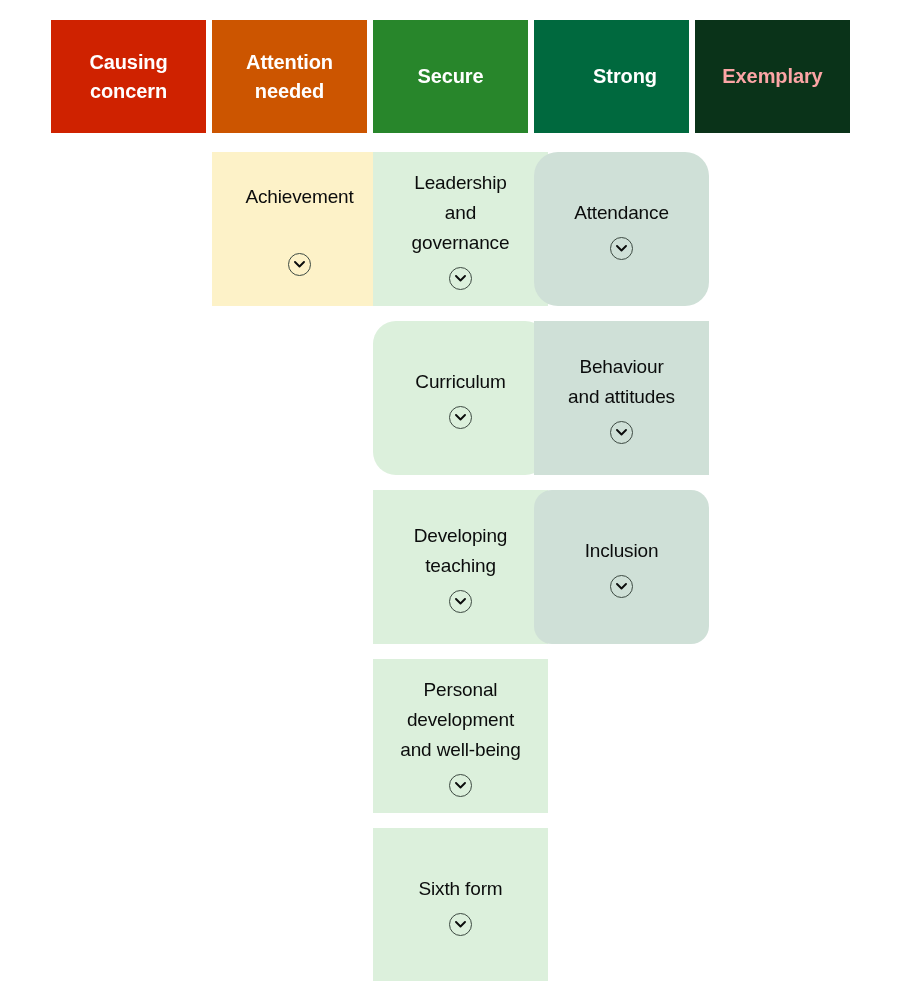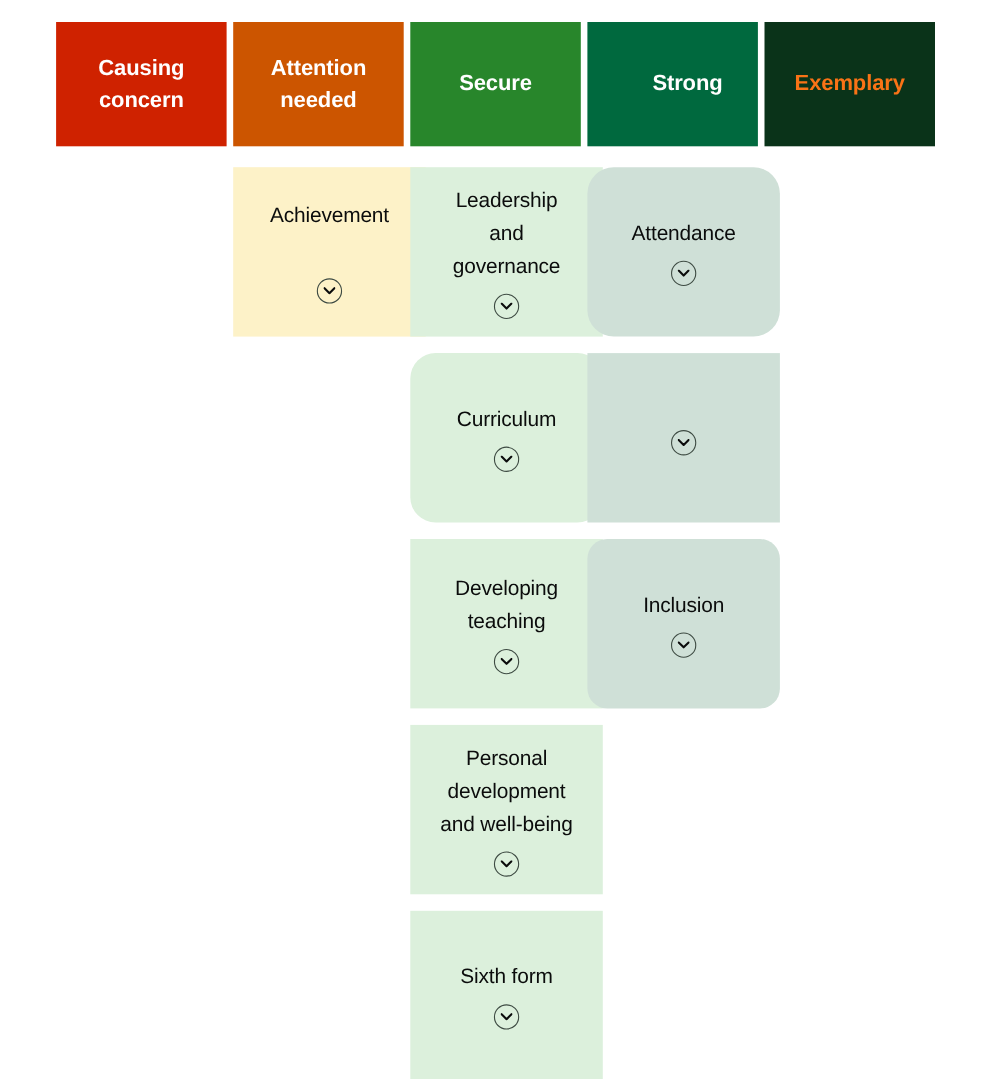--- a/index.html
+++ b/index.html
@@ -110,21 +110,21 @@
       <div class="header-cell" style="background: rgb(204, 85, 0); color: rgb(255, 255, 255);">
         <span style="white-space: pre-line;">Attention
 needed</span>
       </div>
       <div class="header-cell" style="background: rgb(40, 134, 43); color: rgb(255, 255, 255);">
         <span style="white-space: pre-line;">Secure</span>
       </div>
       <div class="header-cell" style="background: rgb(0, 105, 62); color: rgb(255, 255, 255);">
         <span style="white-space: pre-line; margin-left: 27px;">Strong</span>
       </div>
-      <div class="header-cell" style="background: rgb(10, 51, 25); color: #f97316;">
+      <div class="header-cell" style="background: rgb(10, 51, 25); color: #fca5a5;">
         <span style="white-space: pre-line;">Exemplary</span>
       </div>
     </div>
 
   <div class="col col-1"></div>
   <div class="col col-2">
       <div class="card" style="background: rgb(253, 242, 200); gap: 32px;">
         <div class="card-label">Achievement</div>
         <button class="chev-btn">
           <svg width="11" height="7" viewBox="0 0 11 7" fill="none" aria-hidden="true">
@@ -183,20 +183,22 @@
   <div class="col col-4">
       <div class="card" style="background: rgb(207, 224, 215); border-radius: 24px;">
         <div class="card-label">Attendance</div>
         <button class="chev-btn">
           <svg width="11" height="7" viewBox="0 0 11 7" fill="none" aria-hidden="true">
             <path d="M1 1 L5.5 5.5 L10 1" stroke="#0b0c0c" stroke-width="1.9" stroke-linecap="round" stroke-linejoin="round"></path>
           </svg>
         </button>
       </div>
       <div class="card" style="background: rgb(207, 224, 215);">
+        <div class="card-label">Behaviour
+and attitudes</div>
         <button class="chev-btn">
           <svg width="11" height="7" viewBox="0 0 11 7" fill="none" aria-hidden="true">
             <path d="M1 1 L5.5 5.5 L10 1" stroke="#0b0c0c" stroke-width="1.9" stroke-linecap="round" stroke-linejoin="round"></path>
           </svg>
         </button>
       </div>
       <div class="card" style="background: rgb(207, 224, 215); border-radius: 18px;">
         <div class="card-label">Inclusion</div>
         <button class="chev-btn">
           <svg width="11" height="7" viewBox="0 0 11 7" fill="none" aria-hidden="true">

